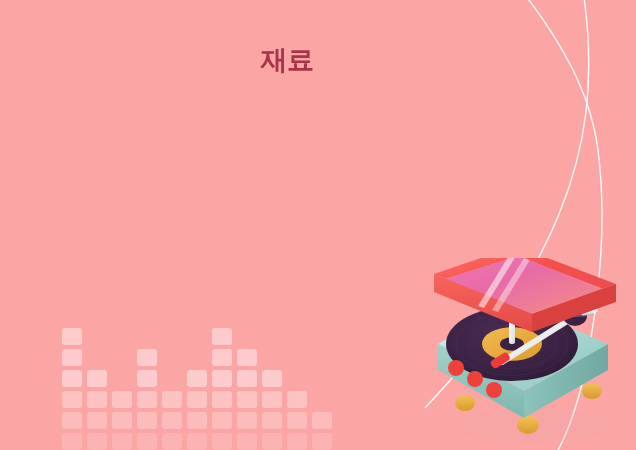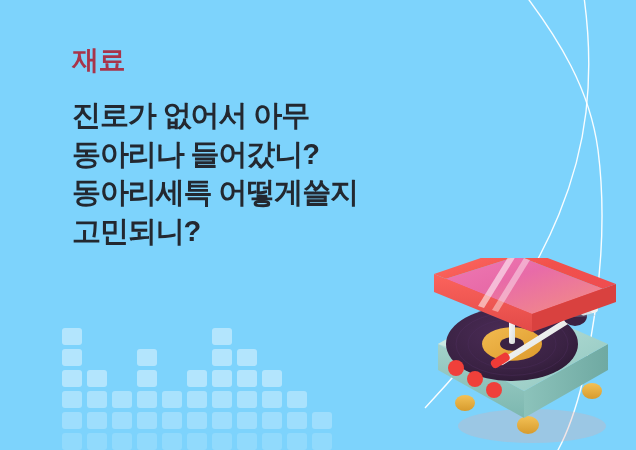--- a/index.html
+++ b/index.html
@@ -7,22 +7,23 @@
     margin: 0;
     padding: 0;
     background: #ffffff;
   }
 
   #poster {
     position: relative;
     width: 636px;
     height: 450px;
     overflow: hidden;
-    background: #7dd3fc;
+    background: #fca5a5;
     font-family: "Liberation Sans", "DejaVu Sans", sans-serif;
+    text-align: center;
     -webkit-font-smoothing: antialiased;
   }
 
   
   .curves {
     position: absolute;
     inset: 0;
     width: 636px;
     height: 450px;
     pointer-events: none;
@@ -168,24 +169,20 @@
       <div class="eq-block"></div>
     </div>
     <div class="eq-col">
       <div class="eq-block"></div>
       <div class="eq-block"></div>
     </div>
   </div>
 
   <div class="text-wrap">
     <p class="kicker">재료</p>
-    <p class="headline">진로가 없어서 아무
-동아리나 들어갔니?
-동아리세특 어떻게쓸지
-고민되니?</p>
   </div>
 
   <svg class="turntable" viewBox="0 0 216 200">
     <defs>
       <linearGradient id="bodyTop" x1="0" y1="0" x2="1" y2="1">
         <stop offset="0%" stop-color="#bfe2db"></stop>
         <stop offset="55%" stop-color="#a9d6cf"></stop>
         <stop offset="100%" stop-color="#8fc6be"></stop>
       </linearGradient>
       <linearGradient id="bodyFrontG" x1="0" y1="0" x2="0" y2="1">

